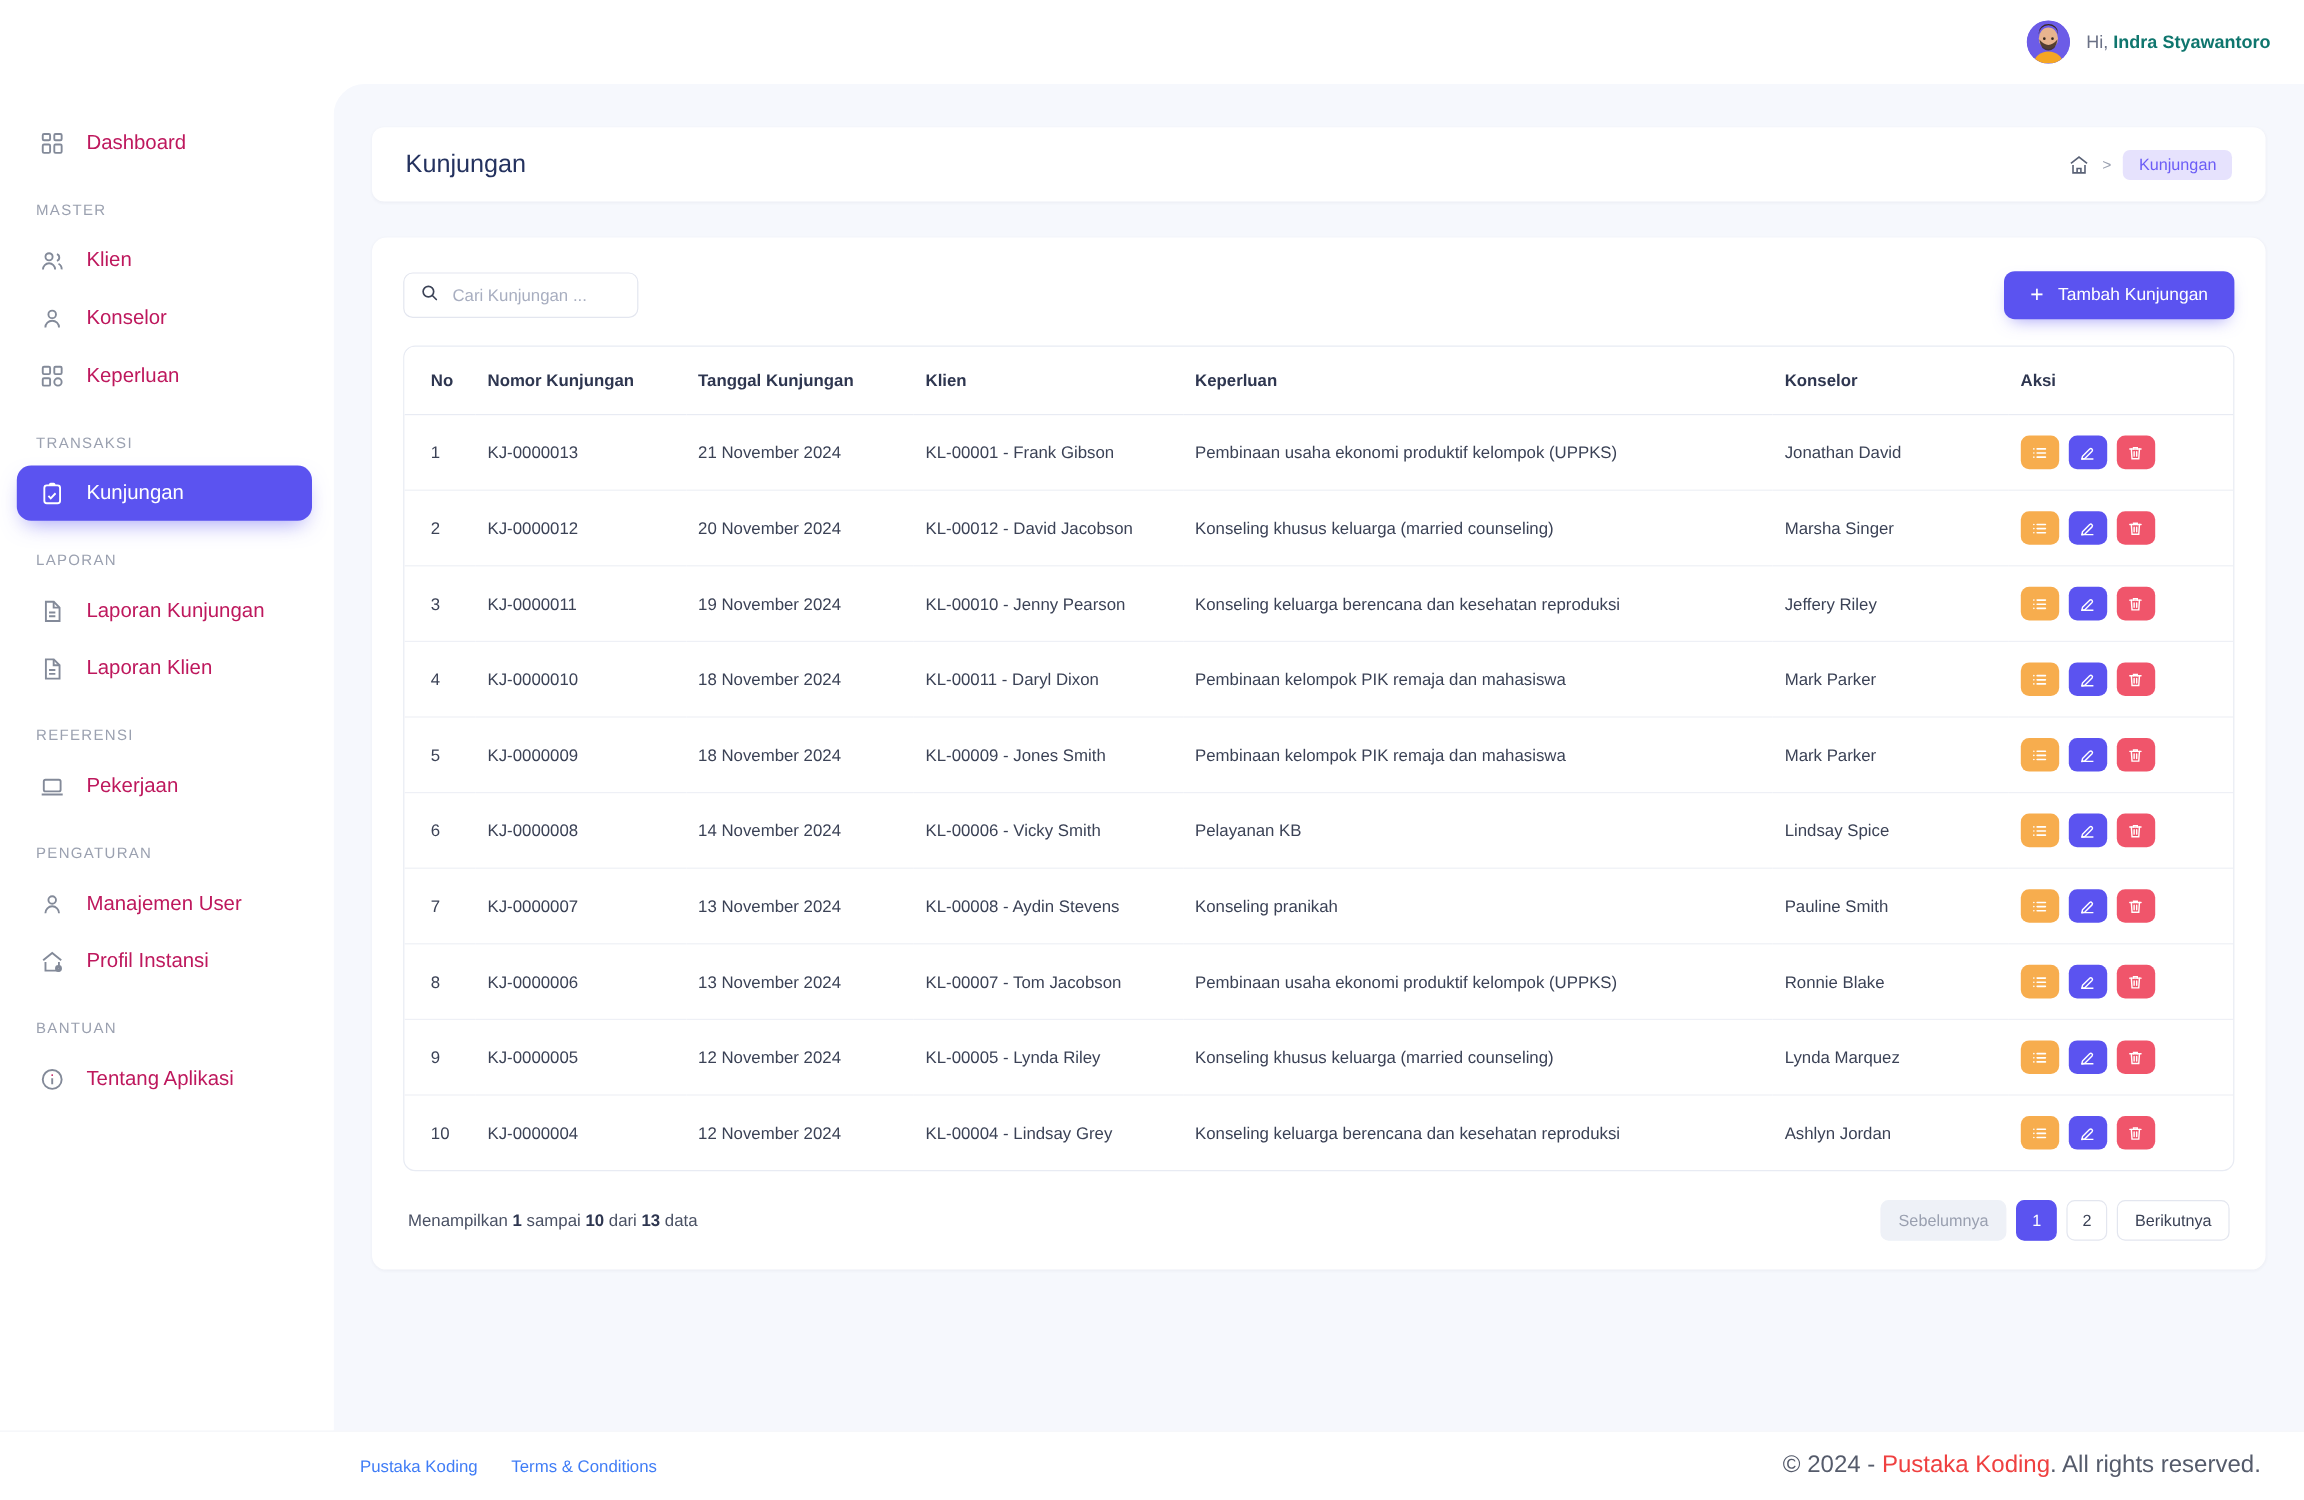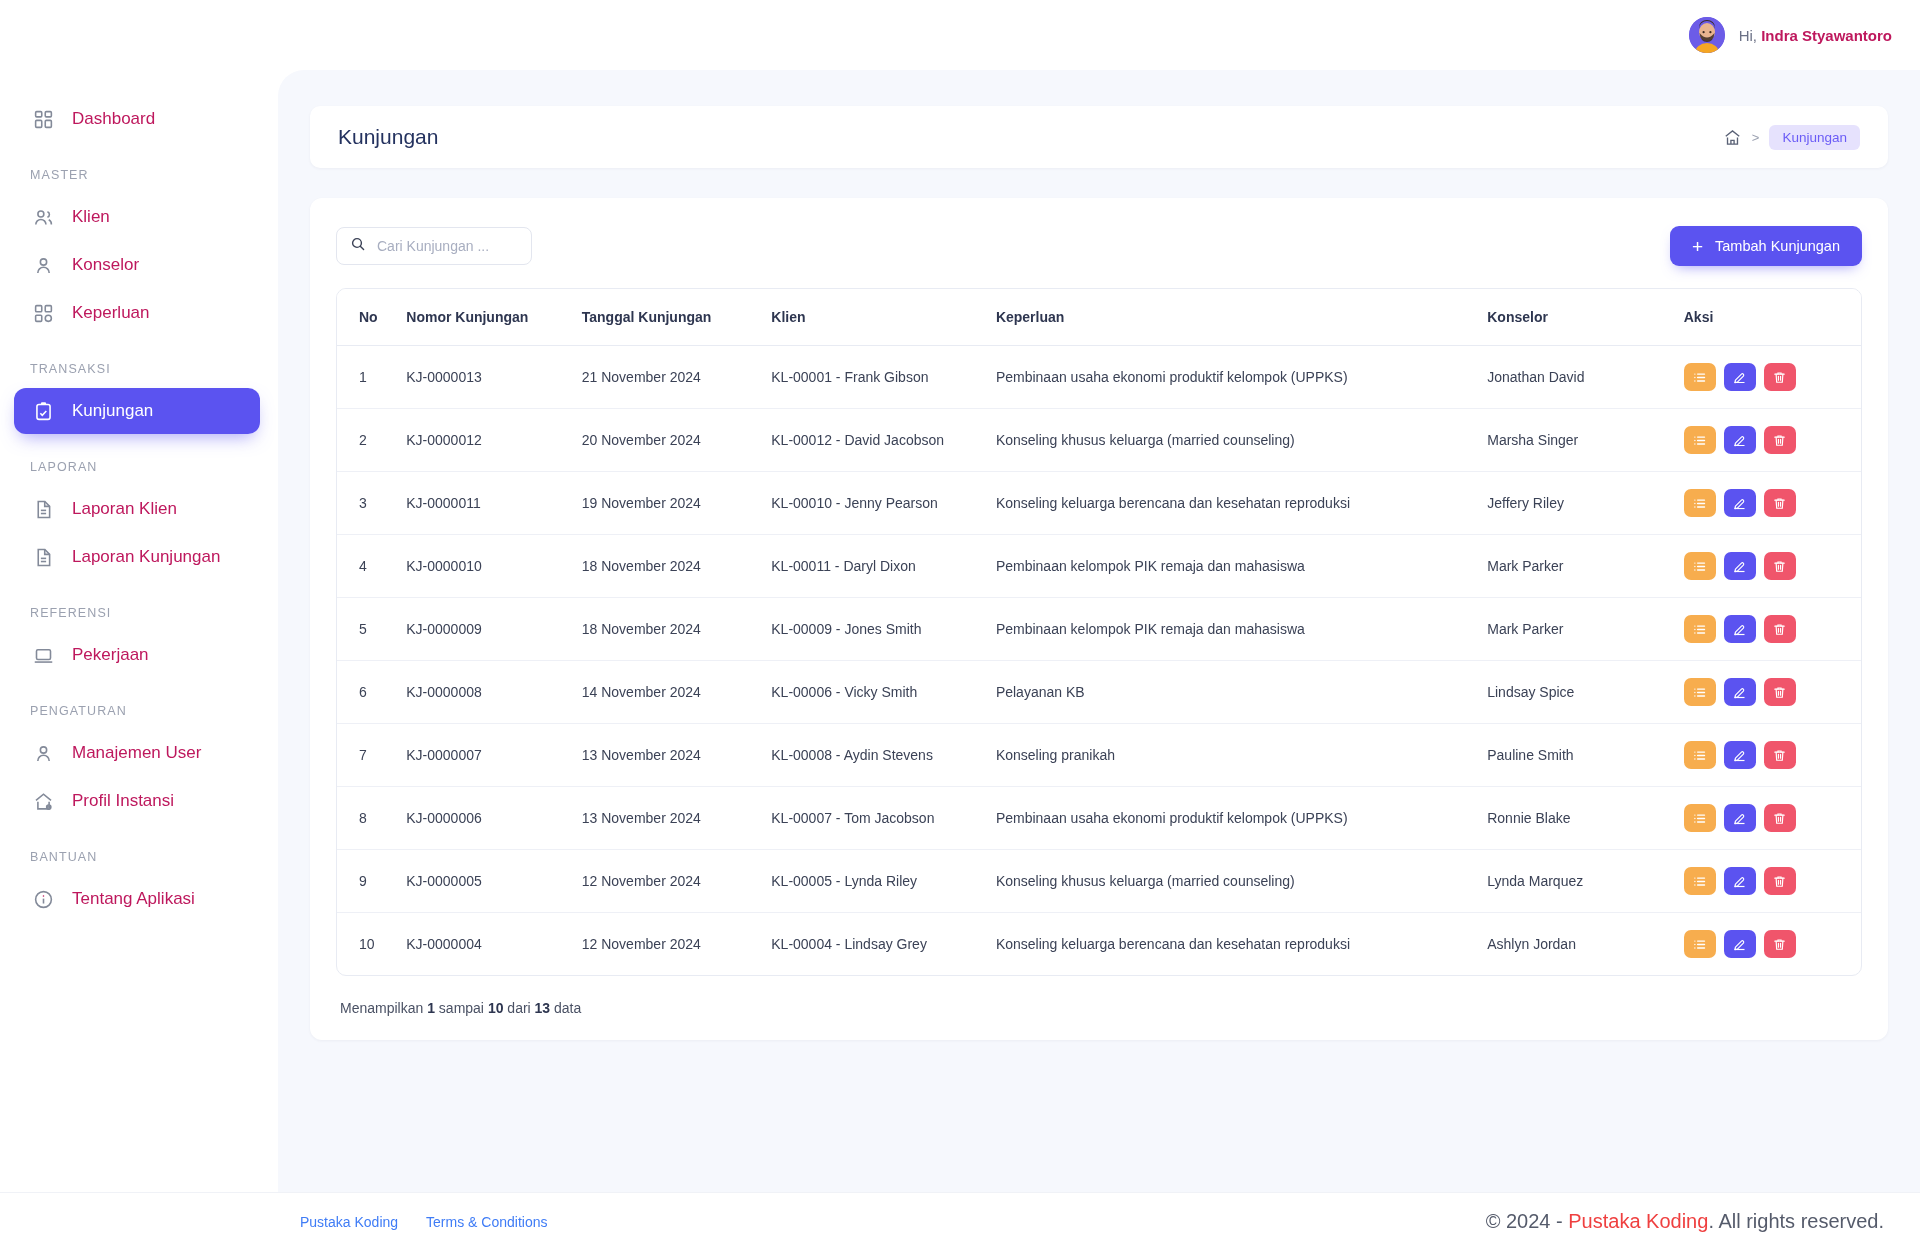--- a/index.html
+++ b/index.html
@@ -180,21 +180,21 @@
     display:flex; align-items:center; width:100%;
   }
   .header-left { width:278px; flex:0 0 278px; display:flex; align-items:center; height:70px;}
   .header-right { flex:1; display:flex; align-items:center; justify-content:flex-end; padding-right:28px; }
   .user { display:flex; align-items:center; gap:14px; cursor:pointer;}
   .avatar {
     width:36px;height:36px;border-radius:50%;overflow:hidden;flex:0 0 36px;
     background:#6c5ce7; position:relative;
   }
   .user-text { font-size:15px; color:#6b7186; }
-  .user-text b { color:#be185d; font-weight:700; }
+  .user-text b { color:#0f766e; font-weight:700; }
 </style>
 </head>
 <body>
 
 <div class="app">
 
   <div class="header">
     <div class="header-right">
       <div class="user">
         <span class="avatar">
@@ -281,32 +281,32 @@
         <div class="nav-section">LAPORAN</div>
         <div class="nav-item">
           <span class="ico">
             <svg viewBox="0 0 24 24" fill="none" stroke-width="1.8">
                 <path d="M6 2.8 h7.5 L19 8.4 V21.2 H6 z"></path>
                 <path d="M13.4 2.9 V8.4 H19"></path>
                 <path d="M9 13 h6"></path>
                 <path d="M9 16.6 h6"></path>
               </svg>
           </span>
-          <span>Laporan Klien</span>
+          <span>Laporan Kunjungan</span>
         </div>
         <div class="nav-item">
           <span class="ico">
             <svg viewBox="0 0 24 24" fill="none" stroke-width="1.8">
                 <path d="M6 2.8 h7.5 L19 8.4 V21.2 H6 z"></path>
                 <path d="M13.4 2.9 V8.4 H19"></path>
                 <path d="M9 13 h6"></path>
                 <path d="M9 16.6 h6"></path>
               </svg>
           </span>
-          <span>Laporan Kunjungan</span>
+          <span>Laporan Klien</span>
         </div>
 
         <div class="nav-section">REFERENSI</div>
         <div class="nav-item">
           <span class="ico">
             <svg viewBox="0 0 24 24" fill="none" stroke-width="1.8">
                 <rect x="4" y="5.5" width="16" height="11" rx="1.6"></rect>
                 <path d="M2 19.5 h20"></path>
               </svg>
           </span>
@@ -798,20 +798,26 @@
                   </td>
                 </tr>
               </tbody>
           </table>
         </div>
 
         <div class="card-foot">
           <div class="showing">
             <span>Menampilkan </span><b>1</b><span> sampai </span><b>10</b><span> dari </span><b>13</b><span> data</span>
           </div>
+          <div class="pager">
+            <button class="pg disabled">Sebelumnya</button>
+            <button class="pg num active">1</button>
+            <button class="pg num">2</button>
+            <button class="pg">Berikutnya</button>
+          </div>
         </div>
       </section>
 
     </main>
   </div>
 
   <footer class="footer">
     <div class="footer-inner">
       <div class="f-links">
         <a class="f-link">Pustaka Koding</a>

